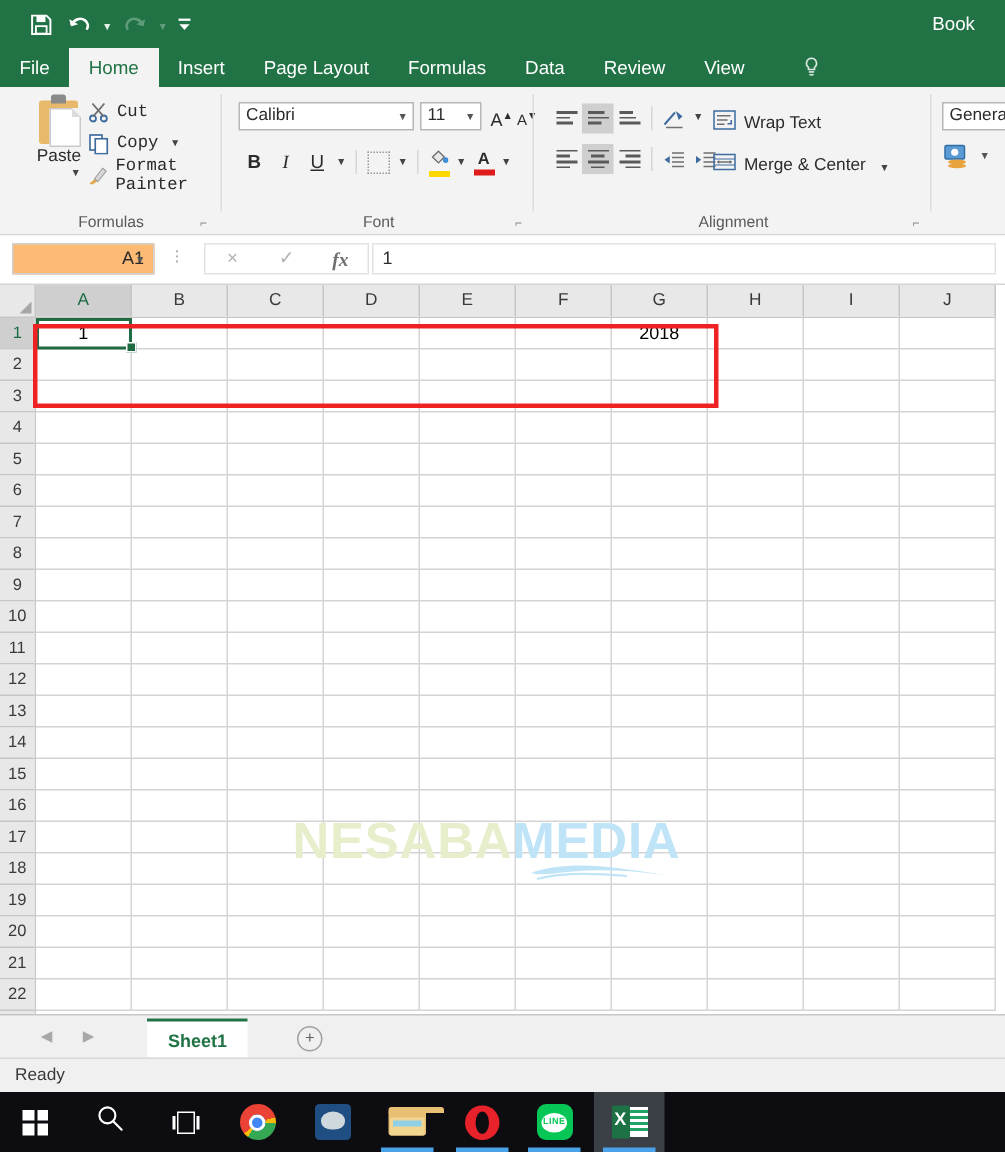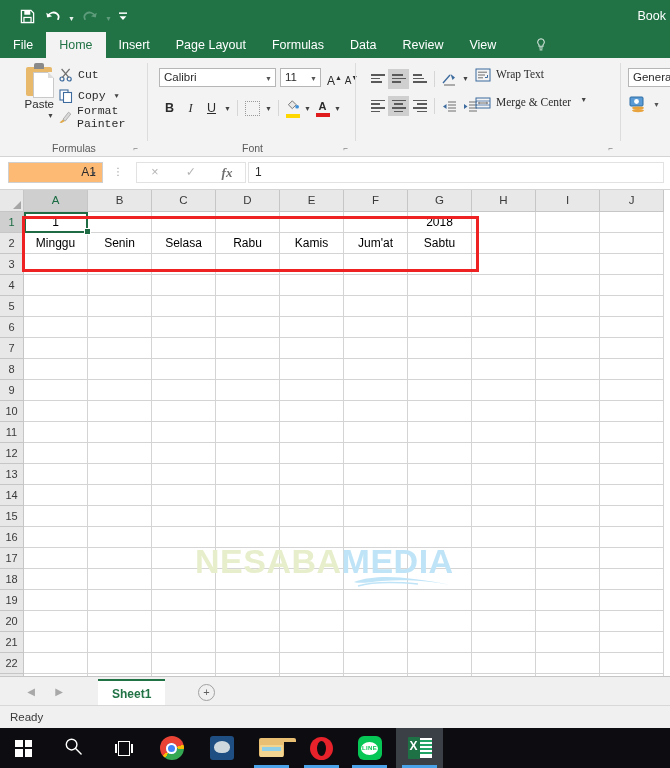--- a/index.html
+++ b/index.html
@@ -28,21 +28,21 @@
   }
   .qat-caret.dim{color:#5e9c7b;}
   .qat-btn.dim{color:#5e9c7b;}
   .qat-more{
     width:18px;height:26px;display:flex;align-items:center;justify-content:center;
     color:#ffffff;font-size:9px;line-height:1;
   }
   .win-title{
     position:absolute;top:0;height:32px;line-height:32px;right:0;
     color:#ffffff;font-size:12.5px;white-space:nowrap;
-    padding-right:4px;
+    padding-right:20px;
   }
 
   
   .tabstrip{
     position:absolute;left:0;top:32px;width:670px;height:26px;
     background:#217346;
   }
   .tabs{position:absolute;left:0;top:0;height:26px;display:flex;align-items:flex-end;}
   .tab{
     height:26px;line-height:26px;padding:0 13px;
@@ -140,22 +140,22 @@
   .colorbtn .bar{width:14px;height:4px;margin-top:1px;}
 
   
   #grp-align{left:357px;width:264px;}
   .al-row{position:absolute;display:flex;align-items:center;}
   .ab{width:21px;height:20px;display:flex;align-items:center;justify-content:center;cursor:default;}
   .ab.on{background:#cfcfcf;}
   .lines{width:14px;display:flex;flex-direction:column;gap:2px;}
   .lines i{display:block;height:1.6px;background:#5a5a5a;}
   .wrap-item{
-    position:absolute;display:flex;align-items:flex-start;gap:5px;
-    font-size:11.5px;color:#2b2b2b;height:20px;cursor:default;font-family:Liberation Serif, serif;
+    position:absolute;display:flex;align-items:flex-end;gap:5px;
+    font-size:11.5px;color:#2b2b2b;height:20px;cursor:default;
   }
   .wrap-ico{width:16px;height:15px;position:relative;}
 
   
   #grp-number{left:622px;width:48px;}
   .numbox{
     position:absolute;left:6px;top:10px;width:56px;height:19px;
     background:#fff;border:1px solid #b6b6b6;box-sizing:border-box;
     font-size:11.5px;color:#2b2b2b;padding:0 4px;line-height:17px;white-space:nowrap;
   }
@@ -574,20 +574,21 @@
             <rect x="1" y="2" width="14" height="10" fill="none" stroke="#3d6b9e" stroke-width="1"></rect>
             <path d="M1 5 L15 5 M1 9 L15 9" stroke="#3d6b9e" stroke-width=".8"></path>
             <path d="M4 7 L12 7" stroke="#6f6f6f" stroke-width="1"></path>
             <path d="M4.5 5.6 L2.8 7 L4.5 8.4 Z M11.5 5.6 L13.2 7 L11.5 8.4 Z" fill="#6f6f6f"></path>
           </svg>
         </span>
         <span>Merge &amp; Center</span>
         <span class="cb-caret">▼</span>
       </div>
 
+      <div class="grp-label">Alignment</div>
       <div class="dlg-launch" style="right:8px">⌐</div>
       <div class="grp-sep" style="right:0"></div>
     </div>
 
     <div class="grp" id="grp-number">
       <div class="numbox">
         <span>Genera</span>
       </div>
       <div class="money">
         <svg width="20" height="17" viewBox="0 0 20 17" aria-hidden="true">
@@ -663,32 +664,20 @@
           <div class="cell"></div>
           <div class="cell"></div>
           <div class="cell"></div>
           <div class="cell"></div>
           <div class="cell">2018</div>
           <div class="cell"></div>
           <div class="cell"></div>
           <div class="cell"></div>
         </div>
         <div class="grow-r">
-          <div class="cell">Minggu</div>
-          <div class="cell">Senin</div>
-          <div class="cell">Selasa</div>
-          <div class="cell">Rabu</div>
-          <div class="cell">Kamis</div>
-          <div class="cell">Jum'at</div>
-          <div class="cell">Sabtu</div>
-          <div class="cell"></div>
-          <div class="cell"></div>
-          <div class="cell"></div>
-        </div>
-        <div class="grow-r">
           <div class="cell"></div>
           <div class="cell"></div>
           <div class="cell"></div>
           <div class="cell"></div>
           <div class="cell"></div>
           <div class="cell"></div>
           <div class="cell"></div>
           <div class="cell"></div>
           <div class="cell"></div>
           <div class="cell"></div>

